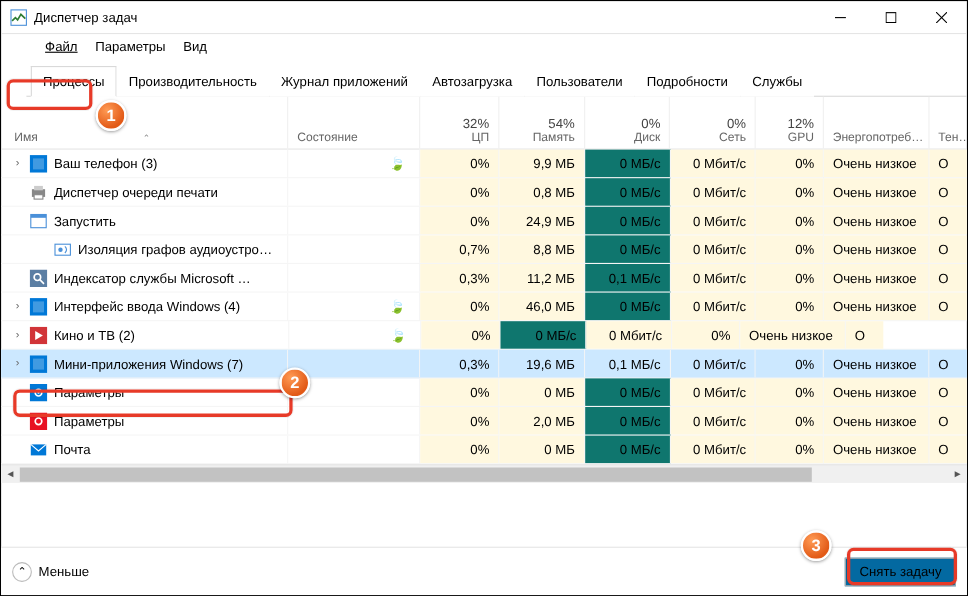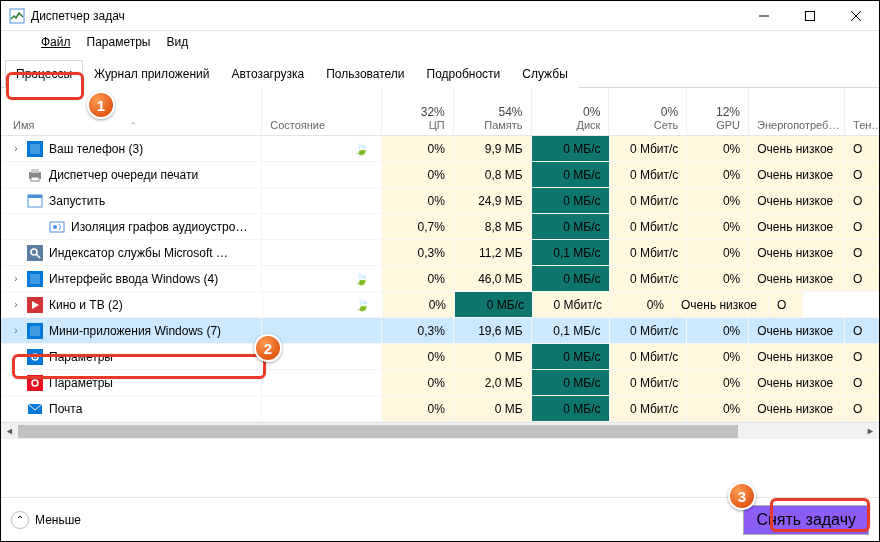--- a/index.html
+++ b/index.html
@@ -48,20 +48,21 @@
     padding: 2px 8px;
     font-size: 12px;
   }
   .menubar .mi u { text-decoration: underline; margin-left: 28px; }
   .tabs {
     display: flex;
     align-items: flex-end;
     padding: 6px 4px 0 4px;
     border-bottom: 1px solid #d9d9d9;
     gap: 0;
+    margin-left: 23px;
   }
   .tabs .tab {
     padding: 6px 10px 6px 10px;
     font-size: 12px;
     border: 1px solid transparent;
     position: relative;
     top: 1px;
     background: #fff;
   }
   .tabs .tab.active {
@@ -171,22 +172,22 @@
   }
   .fewer {
     display: flex; align-items: center; gap: 6px;
     font-size: 12px;
     cursor: default;
   }
   .end-task {
     margin-left: auto;
     padding: 5px 12px;
     border: 1px solid #adadad;
-    background: #8b5cf6;
-    font-size: 16px;
+    background: #0369a1;
+    font-size: 12px;
     cursor: default;
     text-align: center;
   }
   
   .callout-box {
     position: absolute;
     border: 3px solid #e73a28;
     border-radius: 6px;
     pointer-events: none;
     box-shadow: 0 0 0 1px rgba(0,0,0,0.05);
@@ -238,20 +239,21 @@
 </div>
 
 <div class="menubar">
   <span class="mi"><u>Файл</u></span>
   <span class="mi"><span>Параметры</span></span>
   <span class="mi"><span>Вид</span></span>
 </div>
 
 <div class="tabs">
   <div class="tab active">Процессы</div>
+  <div class="tab">Производительность</div>
   <div class="tab">Журнал приложений</div>
   <div class="tab">Автозагрузка</div>
   <div class="tab">Пользователи</div>
   <div class="tab">Подробности</div>
   <div class="tab">Службы</div>
 </div>
 
 <div class="content">
 
   <div class="headerrow">

